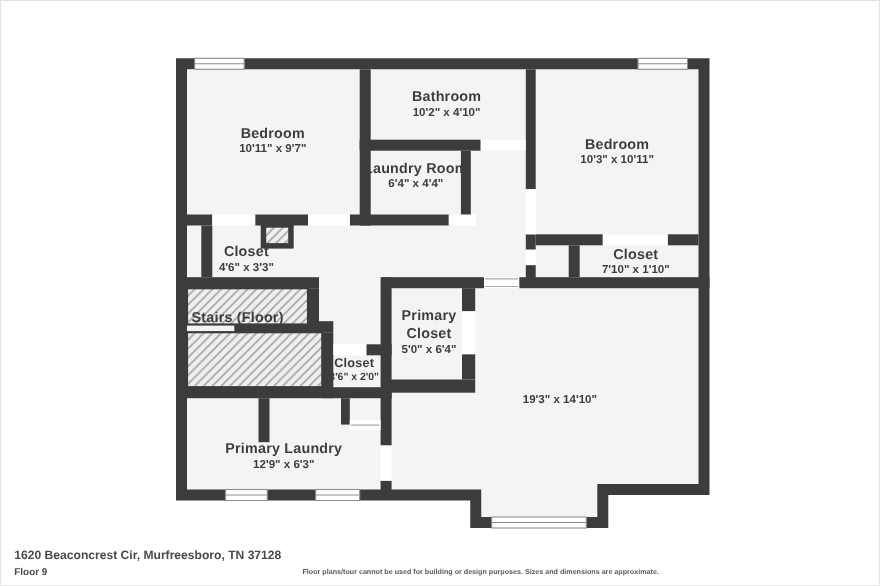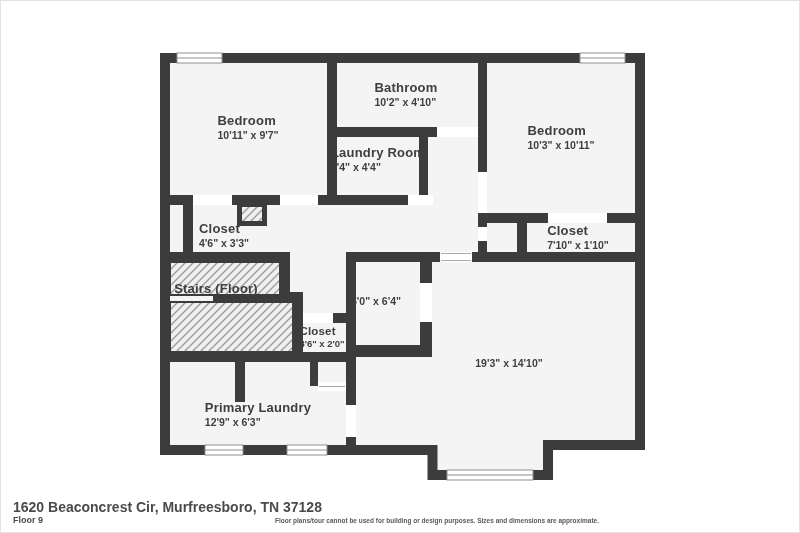--- a/index.html
+++ b/index.html
@@ -4,30 +4,30 @@
 <style>
   html,body{margin:0;padding:0;background:#fff;}
   .canvas{
     position:relative;width:800px;height:533px;background:#ffffff;
     font-family:"Liberation Sans","DejaVu Sans",sans-serif;
     box-shadow:inset 0 0 0 1px #e2e2e2;overflow:hidden;
   }
   .plan-svg{position:absolute;left:0;top:0;}
   .room-label{
     position:absolute;transform:translate(-50%,-50%);
-    color:#3e3e3e;white-space:nowrap;z-index:5;
+    text-align:center;color:#3e3e3e;white-space:nowrap;z-index:5;
   }
   .room-label .rname{display:block;font-weight:700;font-size:13px;line-height:1.25;letter-spacing:.2px;}
   .room-label .rdims{display:block;font-weight:700;font-size:10.5px;line-height:1.3;}
   .room-label.small .rname{font-size:11.5px;}
   .room-label.small .rdims{font-size:9.5px;}
   .room-label.wrap{white-space:normal;width:78px;}
   .room-label.wrap .rdims{white-space:nowrap;}
   .footer-address{
-    position:absolute;left:13px;top:499px;font-size:14px;font-weight:700;color:#4a4a4a;
+    position:absolute;left:13px;top:499px;font-size:11px;font-weight:700;color:#4a4a4a;
   }
   .footer-floor{
     position:absolute;left:13px;top:515px;font-size:9px;font-weight:700;color:#4a4a4a;
   }
   .footer-disclaimer{
     position:absolute;left:275px;top:517px;font-size:6.5px;font-weight:700;color:#5a5a5a;
   }
 </style>
 </head>
 <body>
@@ -136,20 +136,21 @@
     <span class="rdims">4'6" x 3'3"</span>
   </div>
   <div class="room-label" style="left:578px;top:238px">
     <span class="rname">Closet</span>
     <span class="rdims">7'10" x 1'10"</span>
   </div>
   <div class="room-label" style="left:216px;top:289px">
     <span class="rname">Stairs (Floor)</span>
   </div>
   <div class="room-label wrap" style="left:390px;top:302px">
+    <span class="rname">Primary Closet</span>
     <span class="rdims">5'0" x 6'4"</span>
   </div>
   <div class="room-label small" style="left:322px;top:337px">
     <span class="rname">Closet</span>
     <span class="rdims">3'6" x 2'0"</span>
   </div>
   <div class="room-label" style="left:509px;top:364px">
     <span class="rdims">19'3" x 14'10"</span>
   </div>
   <div class="room-label" style="left:258px;top:415px">

